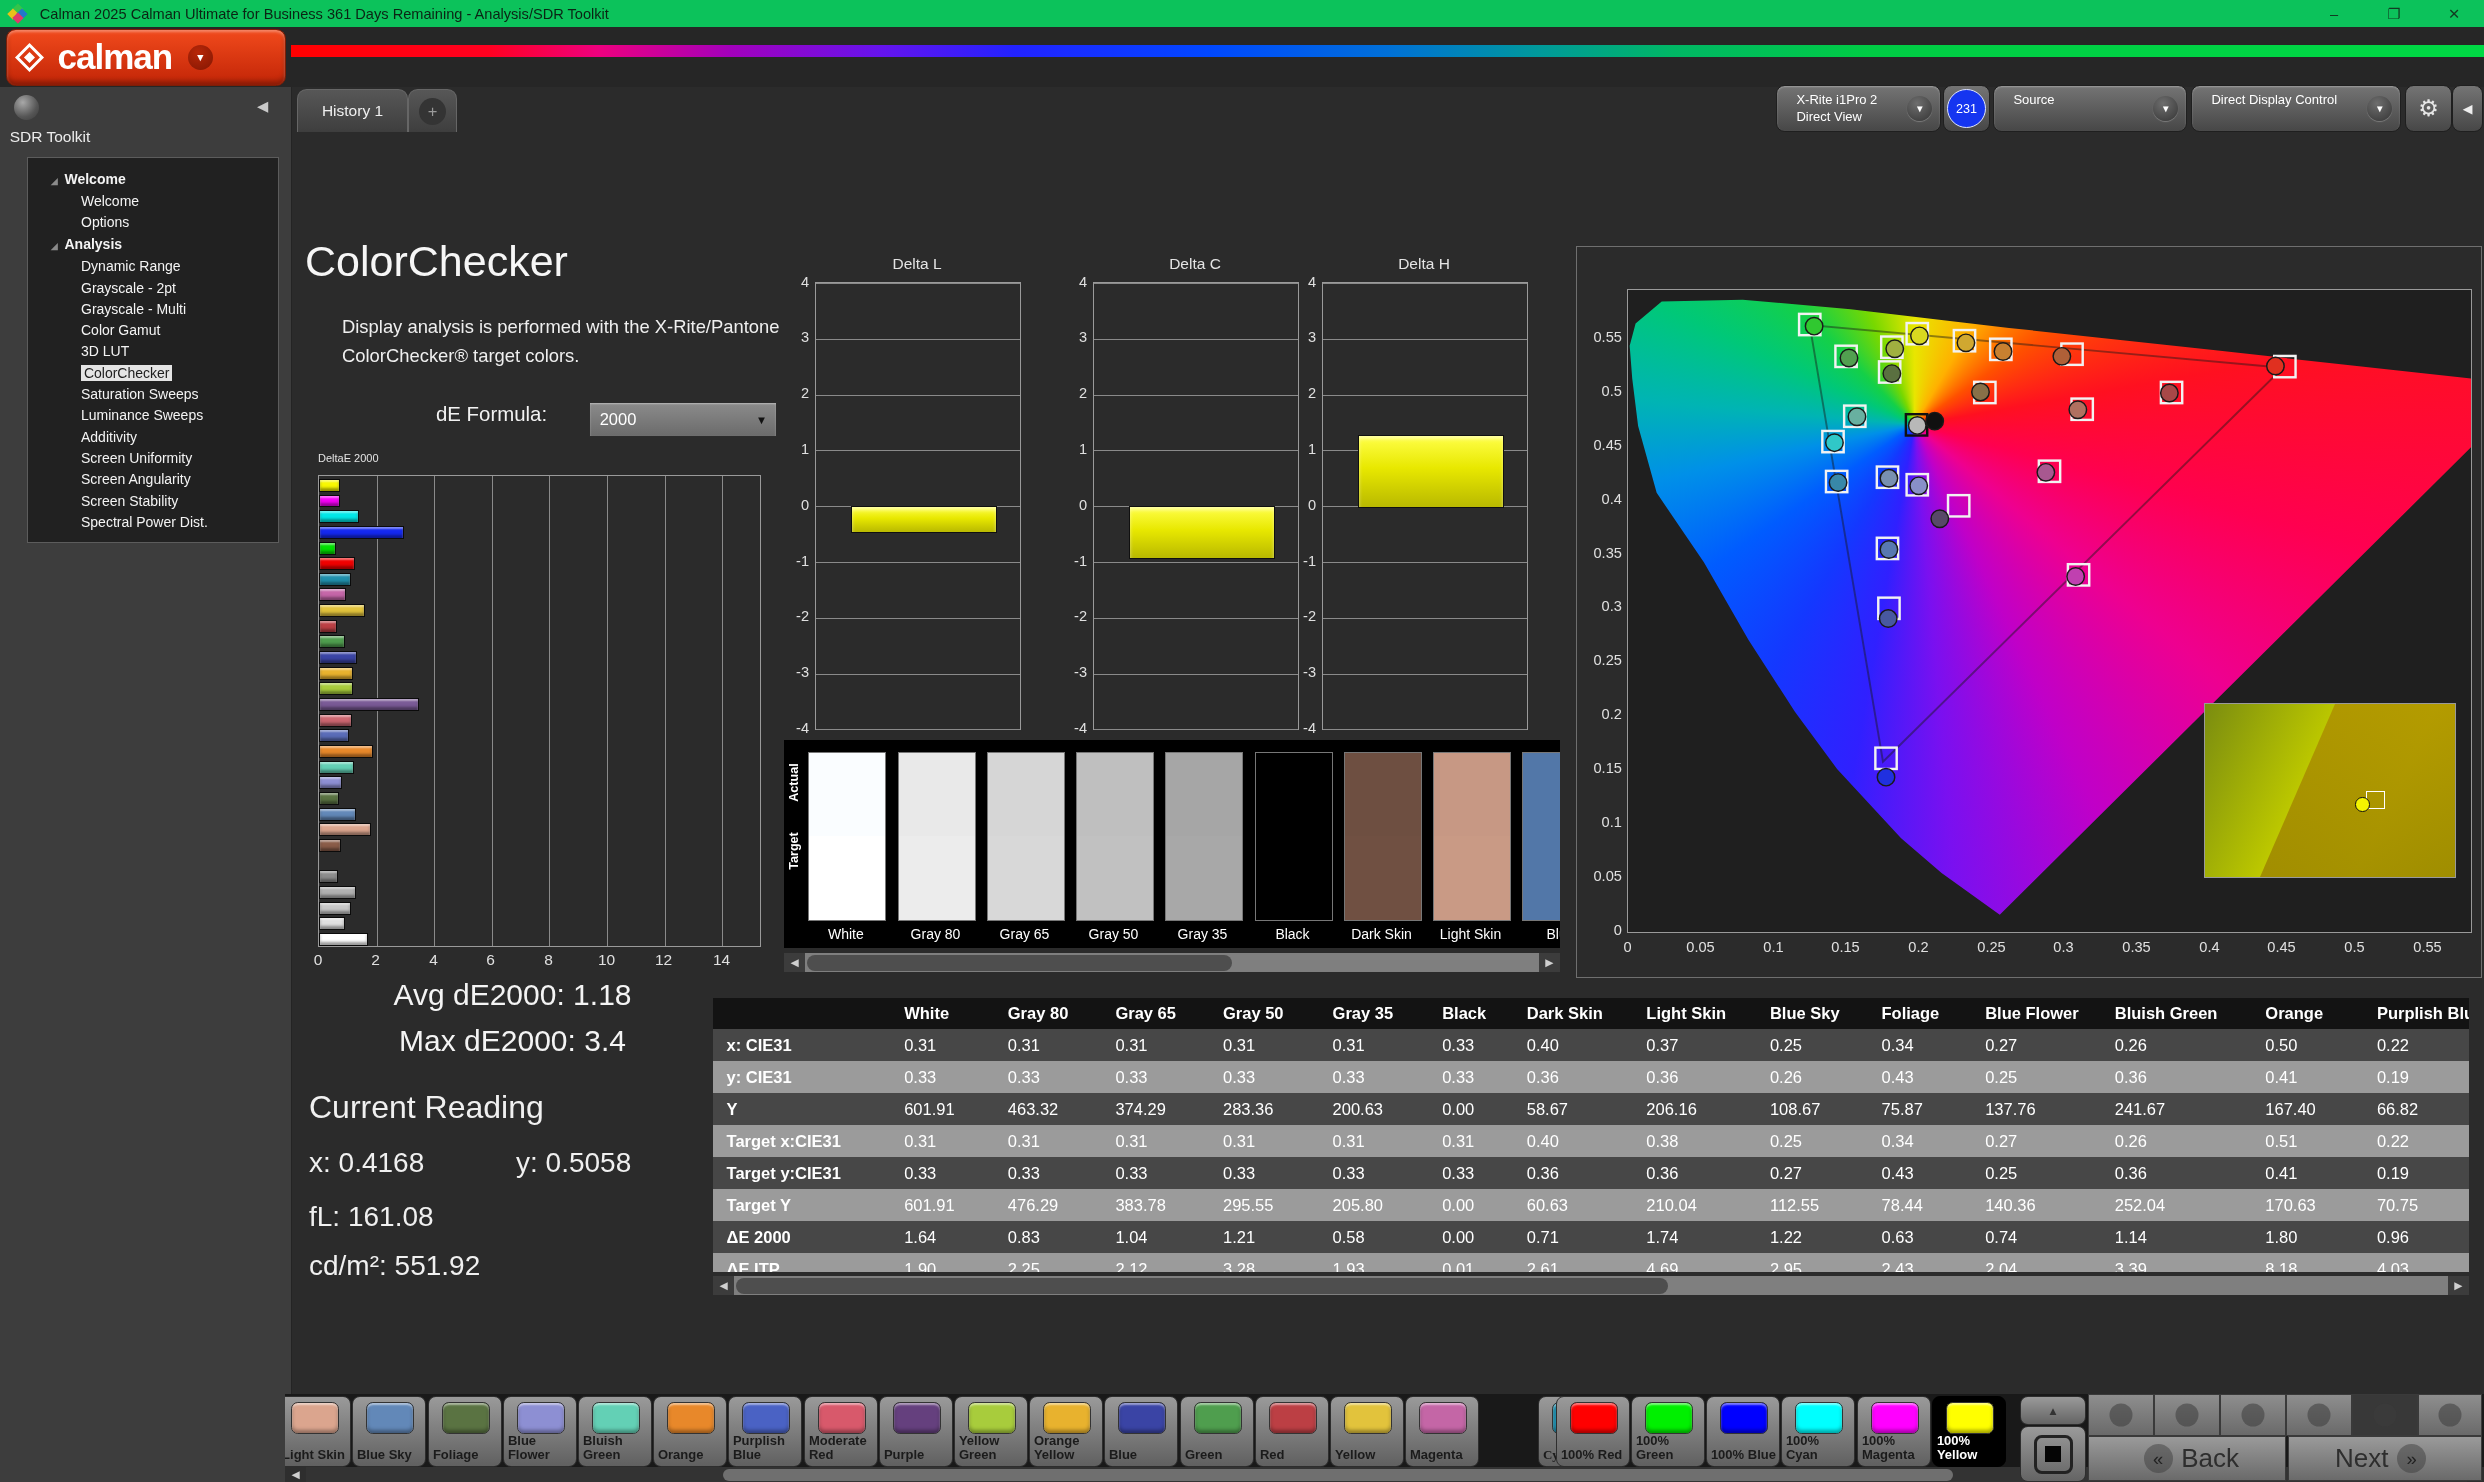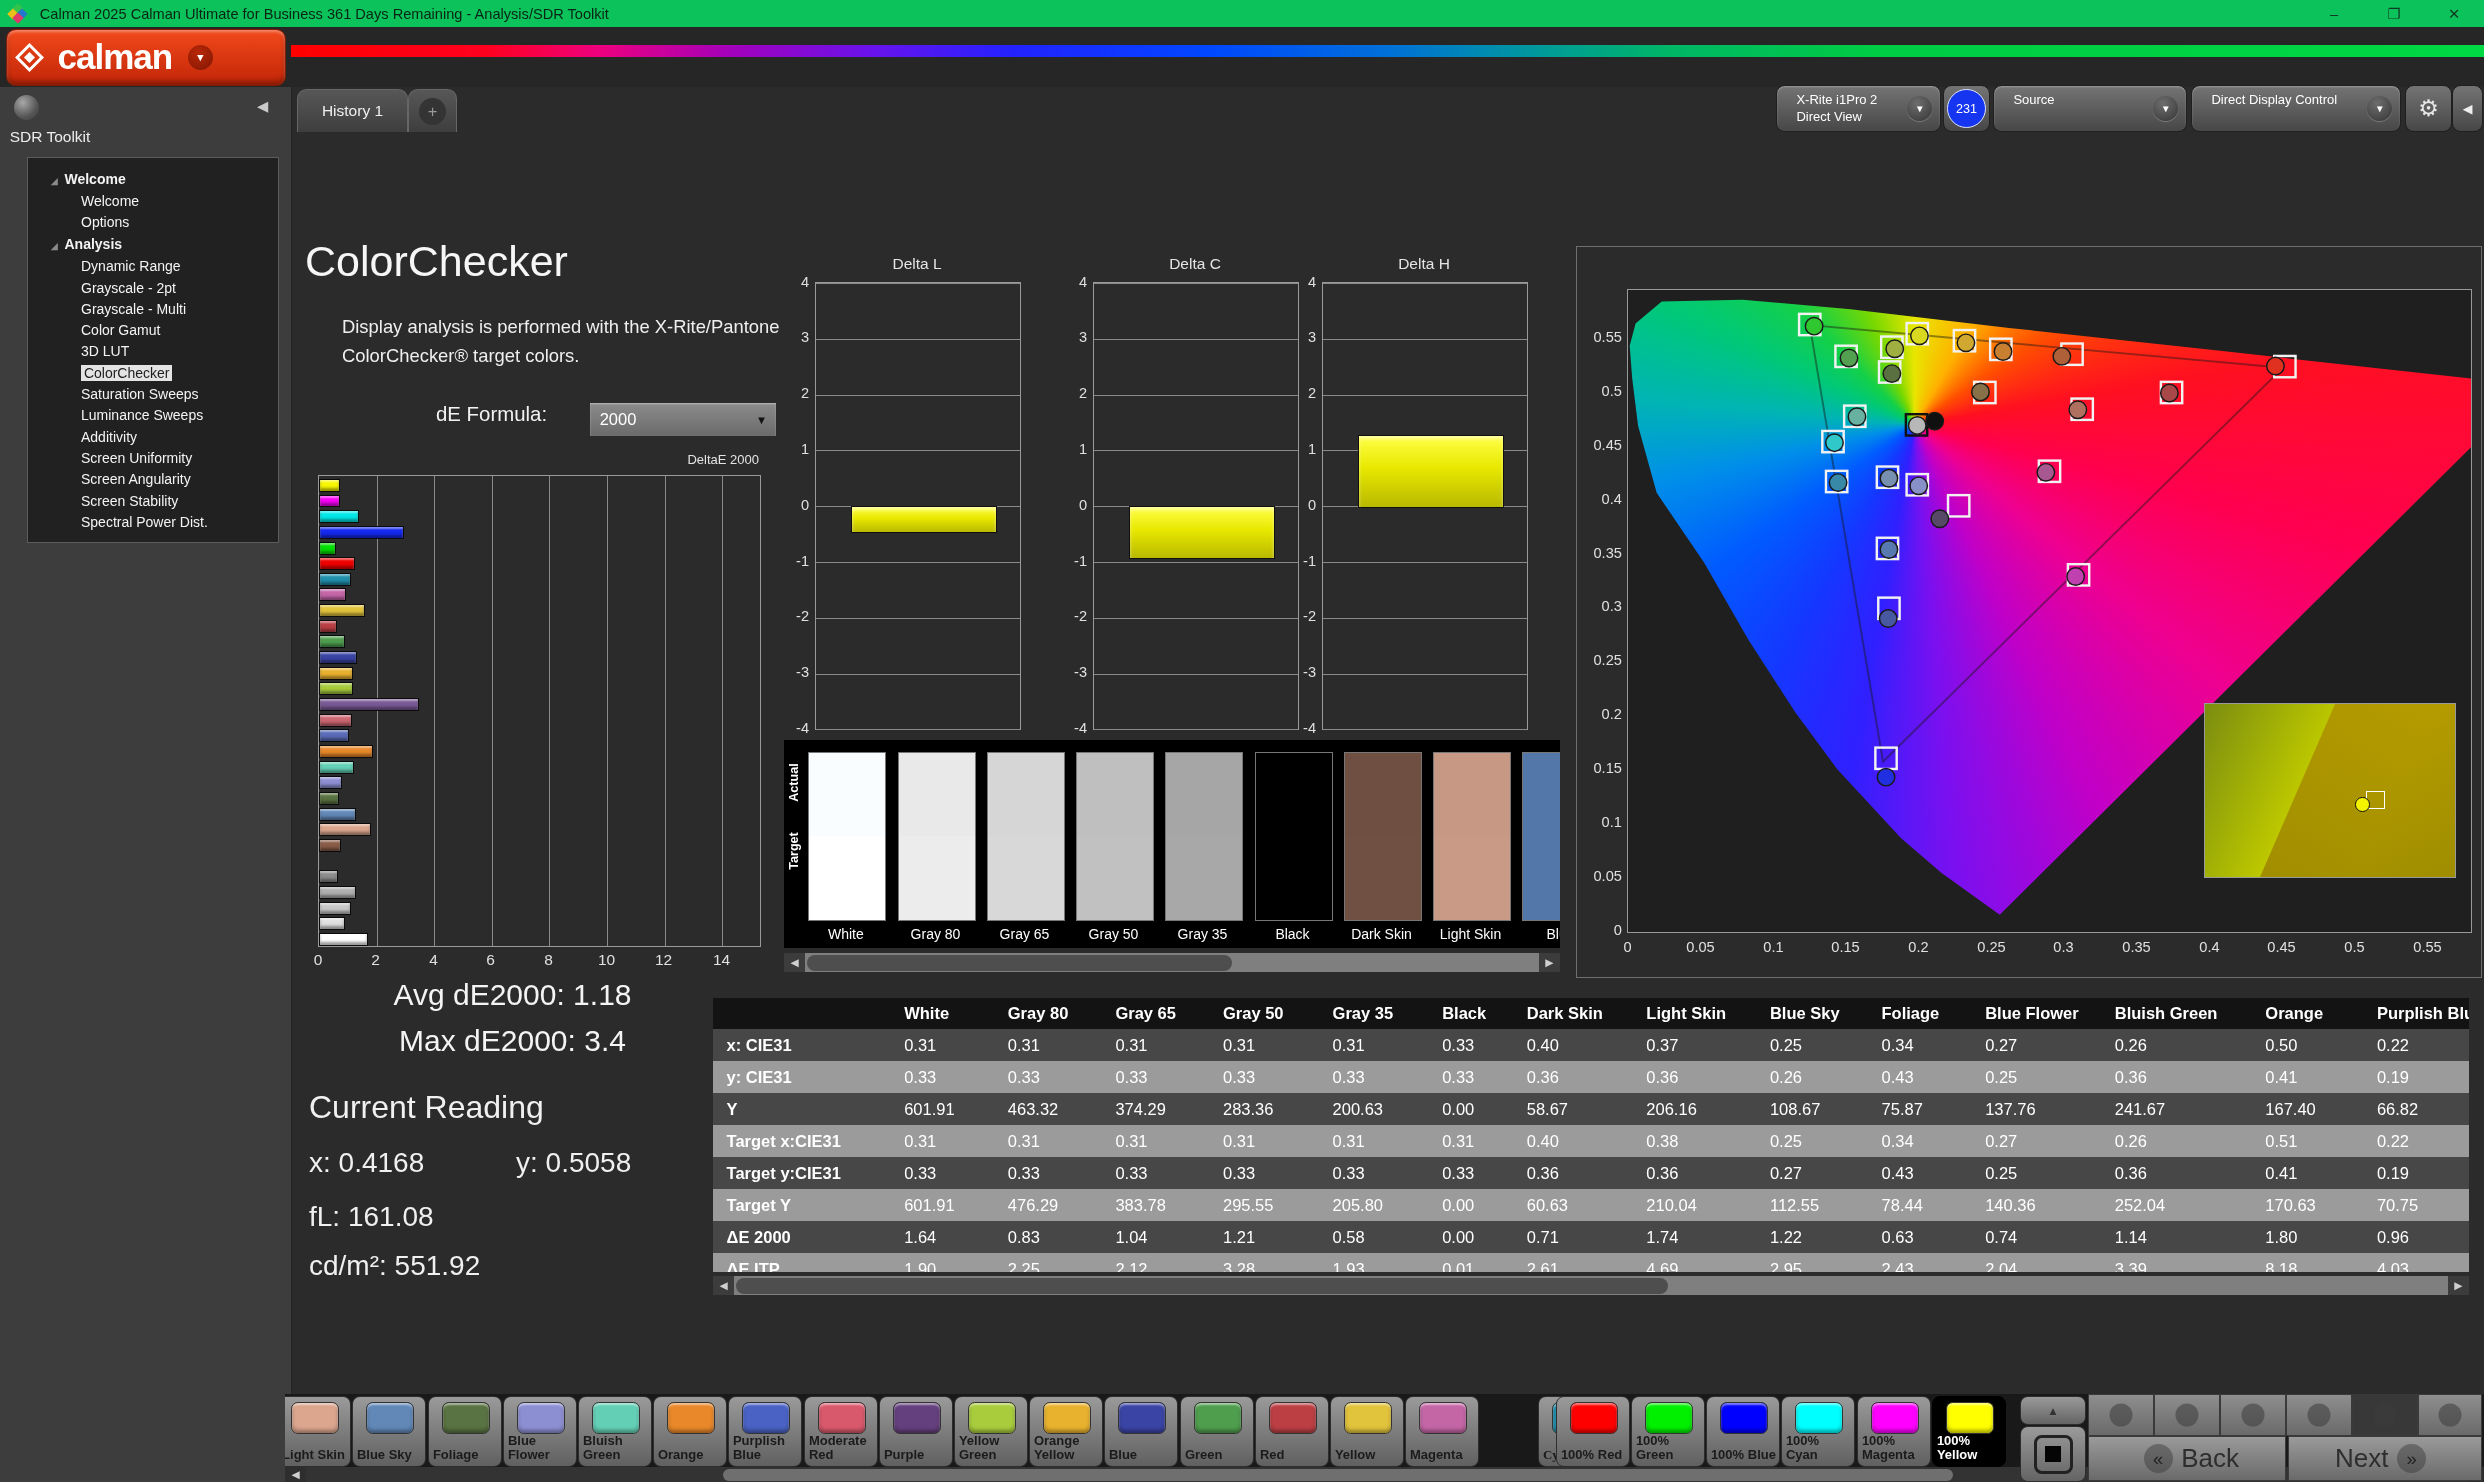--- a/index.html
+++ b/index.html
@@ -67,21 +67,21 @@
   
   #page-title{left:305px;top:237px;font-size:43px;color:#f6f6f6;}
   #page-desc{left:342px;top:312px;width:456px;font-size:18.4px;line-height:29px;color:#efefef;}
   #de-formula-label{left:436px;top:403px;font-size:20.4px;color:#f2f2f2;}
   #de-select{left:589px;top:402px;width:186px;height:33px;background:linear-gradient(#8b8b8b,#6b6b6b);
       border:1px solid #2c2c2c;box-shadow:inset 0 1px 1.9px rgba(255,255,255,.4);
       display:flex;align-items:center;}
   #de-select .val{margin-left:9.7px;font-size:16.5px;color:#fff;}
   #de-select .caret{position:absolute;right:8.7px;color:#111;font-size:11.6px;}
   
-  #deltae-title{left:318px;top:452px;width:441px;text-align:right;font-size:13px;color:#e4e4e4;}
+  #deltae-title{left:318px;top:452px;width:441px;text-align:left;font-size:11px;color:#e4e4e4;}
   #deltae-plot{left:318px;top:475px;width:441px;height:470px;border:1px solid #9a9a9a;}
   .vgrid{position:absolute;top:0;bottom:0;width:1px;background:#8a8a8a;}
   .debar{position:absolute;height:10.7px;border:1px solid #0b0b0b;
       box-shadow:inset 0 1.9px 1.9px rgba(255,255,255,.45), inset 0 -2.9px 2.9px rgba(0,0,0,.4);}
   .xtick{position:absolute;top:477px;font-size:15.5px;color:#e0e0e0;width:39px;text-align:center;}
   
   .dchart-title{font-size:15.5px;color:#e4e4e4;text-align:center;position:absolute;width:204px;}
   .dplot{position:absolute;width:204px;height:446px;border:1px solid #9a9a9a;}
   .hgrid{position:absolute;left:0;right:0;height:1px;background:#8a8a8a;}
   .ytick{position:absolute;font-size:14.6px;color:#e0e0e0;width:29px;text-align:right;}

